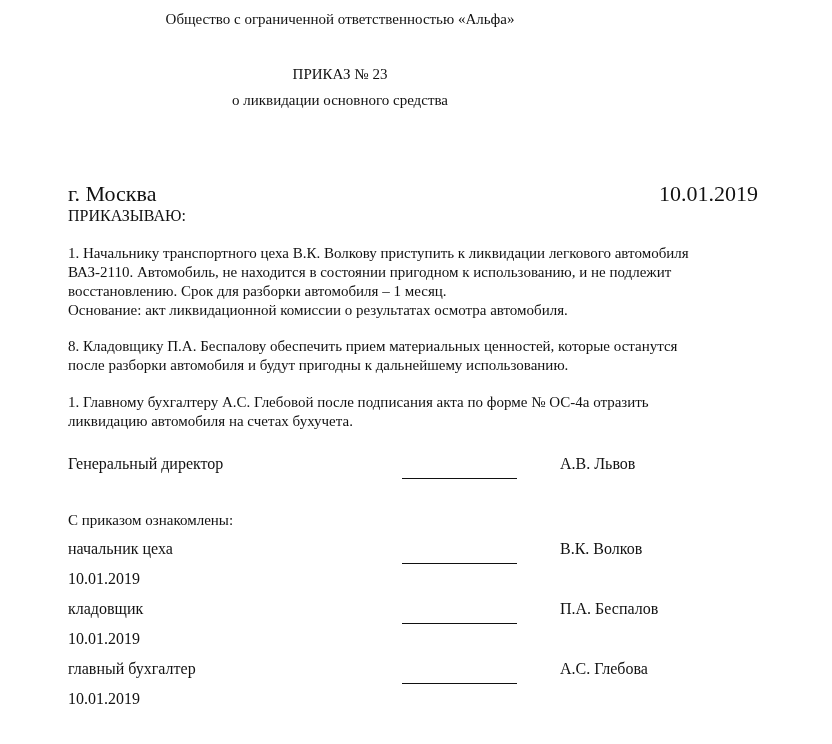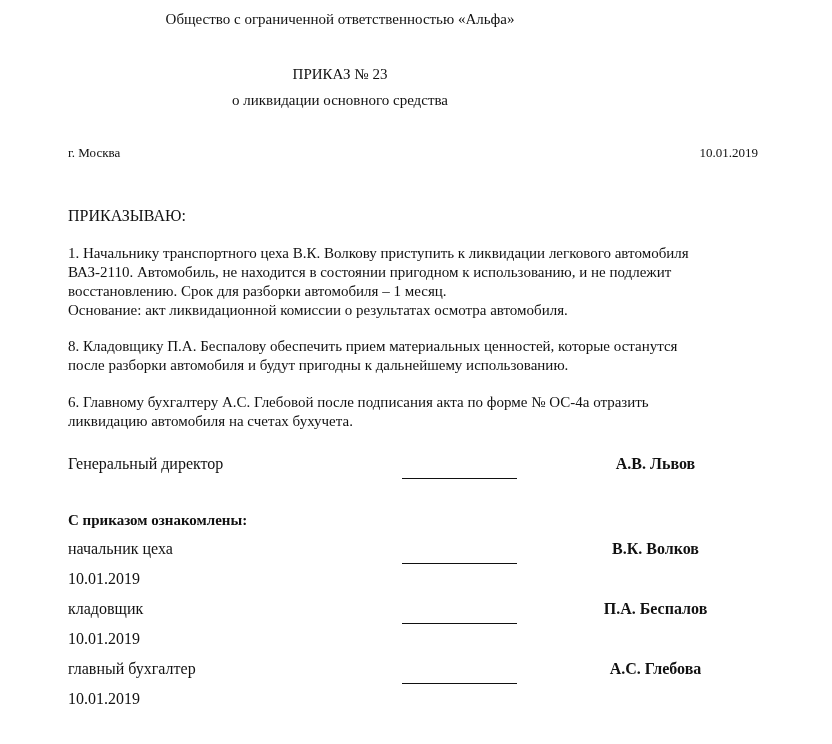--- a/index.html
+++ b/index.html
@@ -5,25 +5,25 @@
     html, body { margin: 0; padding: 0; background: #ffffff; }
     body {
       width: 832px; height: 744px; position: relative; overflow: hidden;
       font-family: "Liberation Serif", "DejaVu Serif", serif;
       color: #111111;
     }
     .abs { position: absolute; white-space: nowrap; }
     .center { left: 0; width: 680px; text-align: center; }
     .t15 { font-size: 15px; }
     .t16 { font-size: 16px; }
-    .t17 { font-size: 13px; }
+    .t17 { font-size: 22px; margin-top: 36px; }
     .para { position: absolute; left: 68px; width: 700px; font-size: 15px; line-height: 19px; }
     .para div { white-space: nowrap; }
     .sigline { position: absolute; left: 402px; width: 115px; height: 0; border-top: 1px solid #111; }
-    .right { text-align: center; font-weight: bold; }
+    .right { text-align: left; }
   </style>
 </head>
 <body>
 
 <div>
 
   <div class="abs center t15" style="top:11px;">Общество с ограниченной ответственностью «Альфа»</div>
   <div class="abs center t15" style="top:66px;text-align:center;">ПРИКАЗ № 23</div>
   <div class="abs center t15" style="top:92px;">о ликвидации основного средства</div>
 
@@ -38,29 +38,29 @@
     <div>восстановлению. Срок для разборки автомобиля – 1 месяц.</div>
     <div>Основание: акт ликвидационной комиссии о результатах осмотра автомобиля.</div>
   </div>
 
   <div class="para" style="top:337px;">
     <div>8. Кладовщику П.А. Беспалову обеспечить прием материальных ценностей, которые останутся</div>
     <div>после разборки автомобиля и будут пригодны к дальнейшему использованию.</div>
   </div>
 
   <div class="para" style="top:393px;">
-    <div>6. Главному бухгалтеру А.С. Глебовой после подписания акта по форме № ОС-4а отразить</div>
+    <div>1. Главному бухгалтеру А.С. Глебовой после подписания акта по форме № ОС-4а отразить</div>
     <div>ликвидацию автомобиля на счетах бухучета.</div>
   </div>
 
   <div class="abs t16" style="left:68px; top:455px;">Генеральный директор</div>
   <div class="sigline" style="top:478px;"></div>
   <div class="abs t16 right" style="left:560px; width:191px; top:455px;">А.В. Львов</div>
 
-  <div class="abs t15" style="left:68px; top:512px;font-weight:bold;">С приказом ознакомлены:</div>
+  <div class="abs t15" style="left:68px; top:512px;">С приказом ознакомлены:</div>
 
   <div class="abs t16" style="left:68px; top:540px;">начальник цеха</div>
   <div class="sigline" style="top:563px;"></div>
   <div class="abs t16 right" style="left:560px; width:191px; top:540px;">В.К. Волков</div>
   <div class="abs t16" style="left:68px; top:570px;">10.01.2019</div>
 
   <div class="abs t16" style="left:68px; top:600px;">кладовщик</div>
   <div class="sigline" style="top:623px;"></div>
   <div class="abs t16 right" style="left:560px; width:191px; top:600px;">П.А. Беспалов</div>
   <div class="abs t16" style="left:68px; top:630px;">10.01.2019</div>

